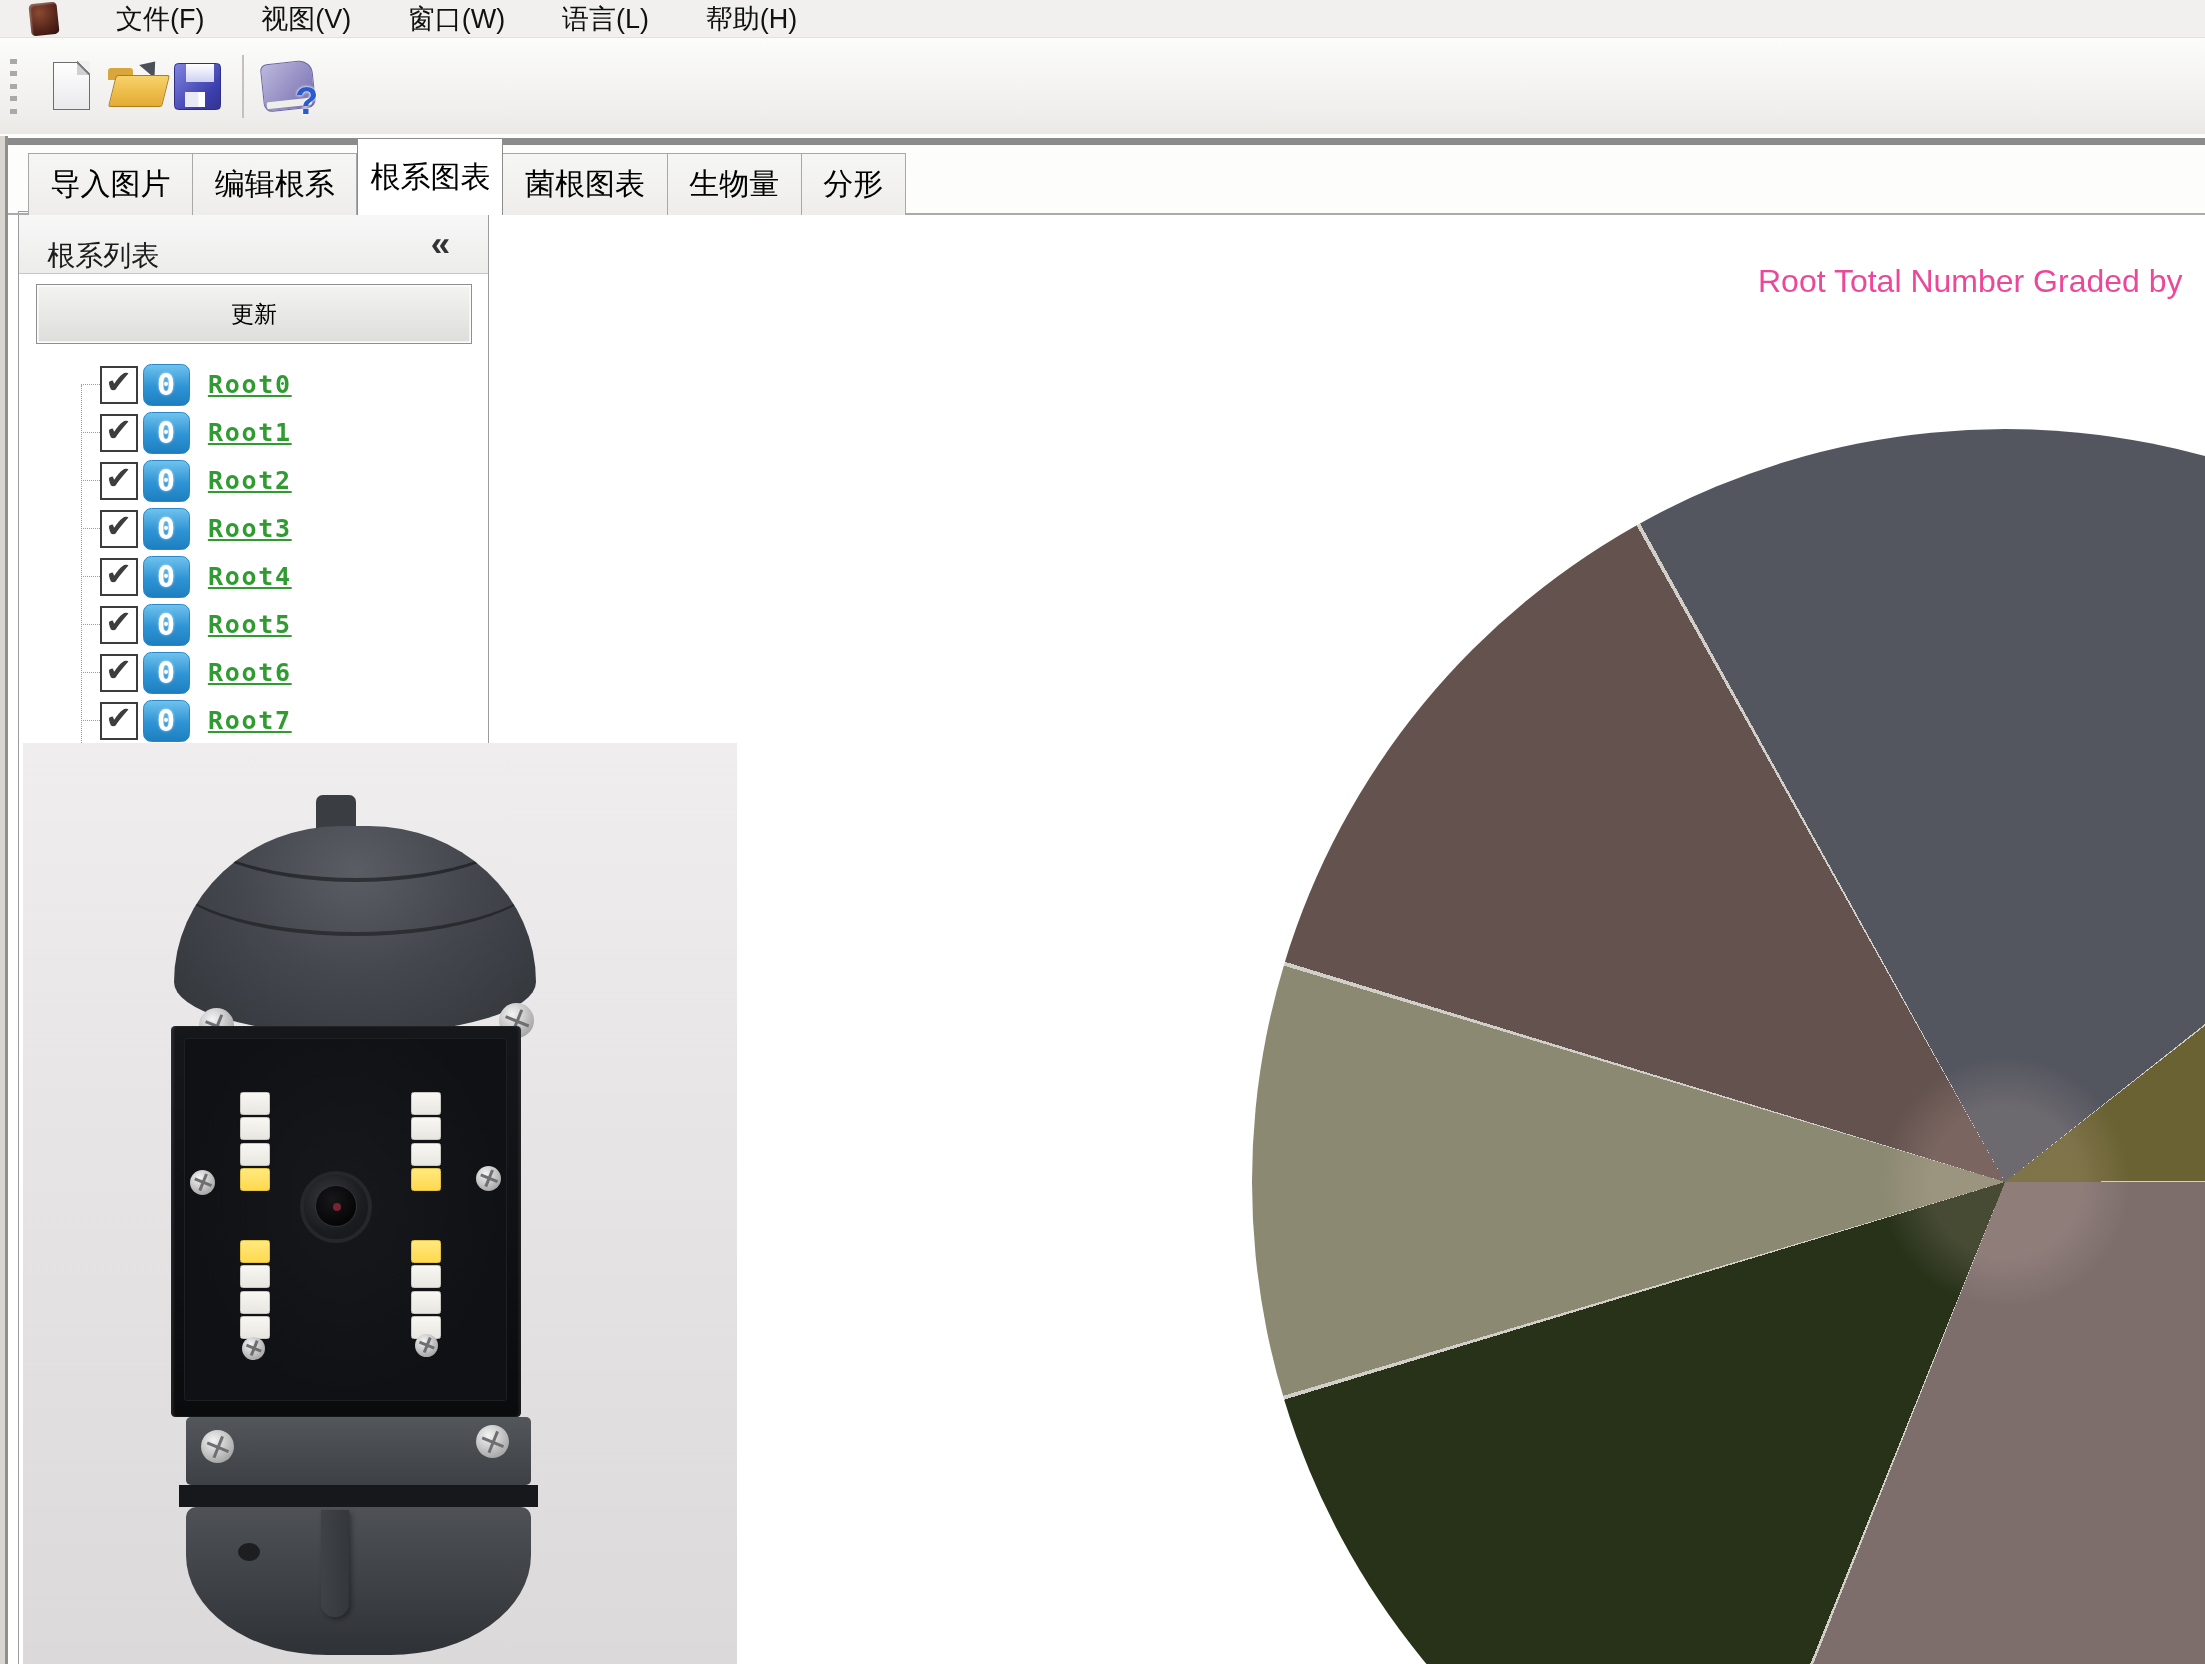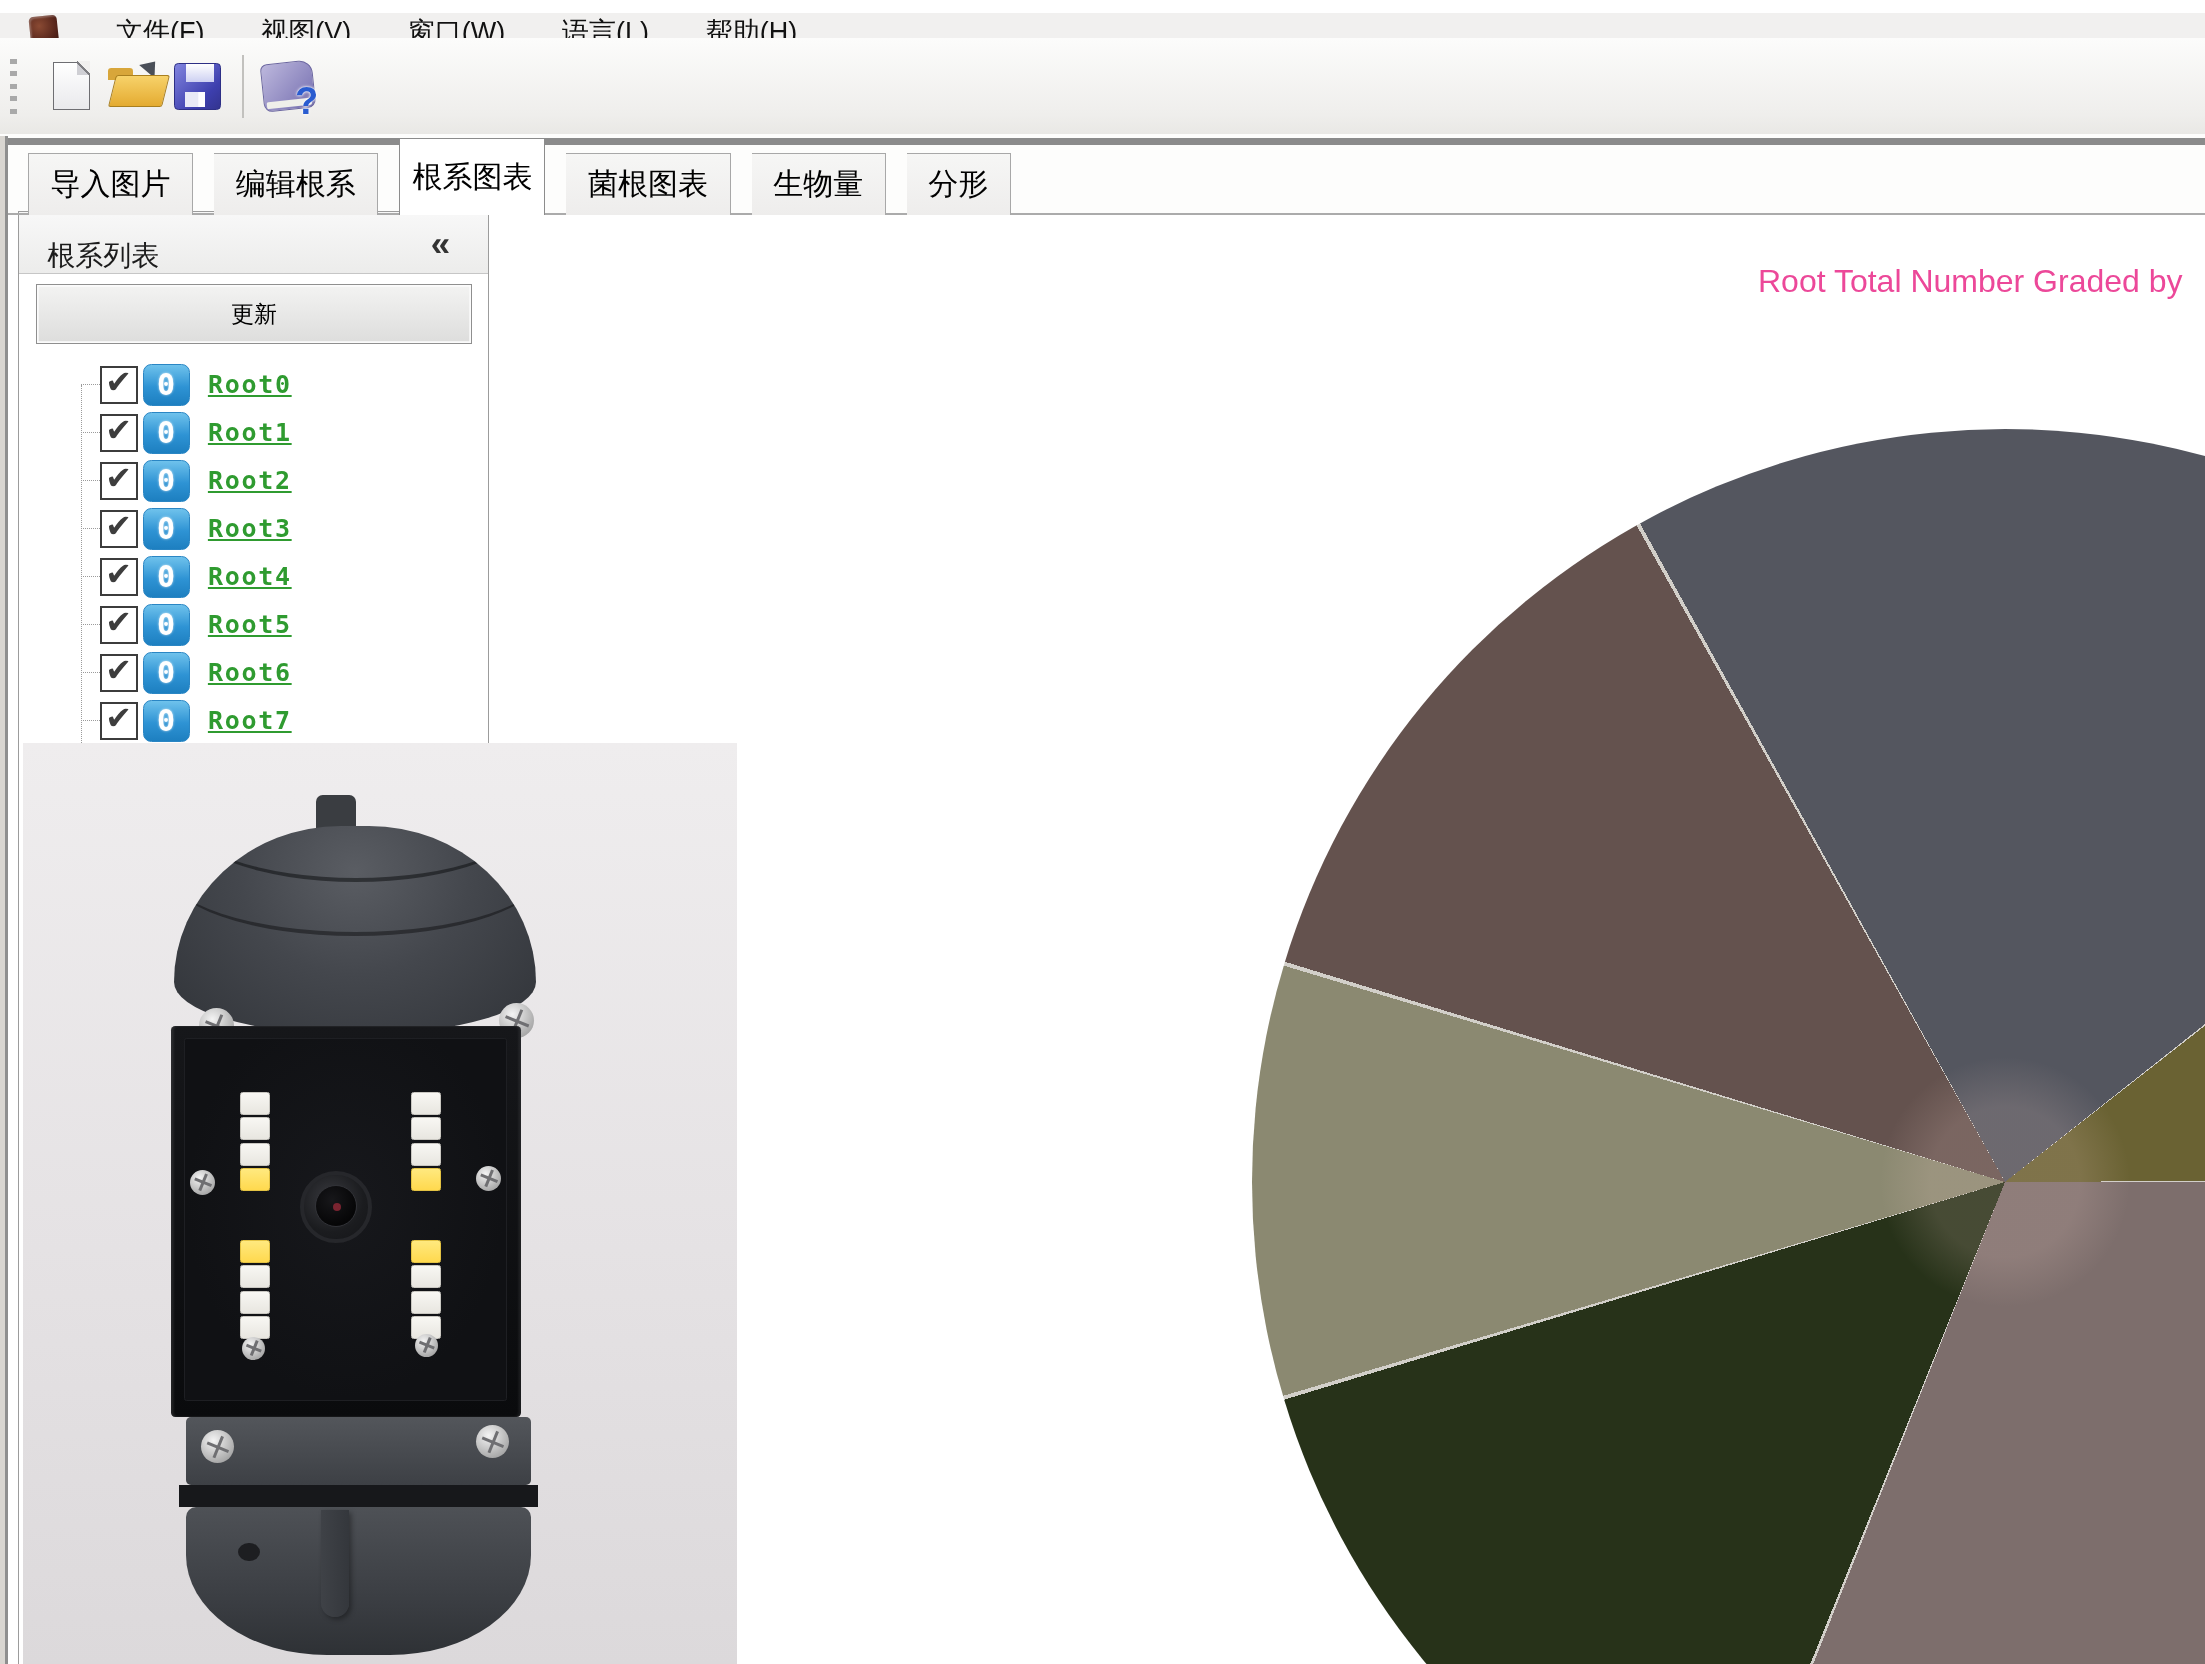--- a/index.html
+++ b/index.html
@@ -1,20 +1,20 @@
 <!DOCTYPE html>
 <html style="font-size:13.3px"><head>
 <meta charset="utf-8">
 <style>
   * { margin:0; padding:0; box-sizing:border-box; }
   html,body { width:2205px; height:1664px; overflow:hidden; background:#ffffff;
               font-family:"Liberation Sans", sans-serif; position:relative; }
 
   
-  .menubar { position:absolute; left:0; top:13px; width:2205px; height:38px;
+  .menubar { position:absolute; left:0; top:0; width:2205px; height:38px;
              background:#f1f0ef; border-bottom:0.8px solid #e2e1df;
              display:flex; align-items:center; }
   .appicon { width:28px; height:32px; margin-left:30px; margin-right:33px; border-radius:4.2px;
              background:radial-gradient(circle at 35% 30%, #8a4a33, #55241a 60%, #2f120c);
              transform:rotate(-6deg); box-shadow:inset 1.7px 1.7px 1.7px rgba(255,255,255,.25); }
   .menu-item { font-size:27px; color:#111; padding:0 25px; margin-right:6.7px; line-height:38px;
                white-space:nowrap; cursor:default; }
 
   
   .toolbar { position:absolute; left:0; top:38px; width:2205px; height:97px;
@@ -51,21 +51,21 @@
               border:1.7px solid #6b66a0; border-radius:6.7px 13.3px 8.3px 8.3px; }
   .icon-help::before { content:''; position:absolute; left:1.7px; bottom:1.7px; width:45px; height:7.5px;
               background:#efefea; border-radius:1.7px; }
   .qmark { position:absolute; right:1.7px; bottom:-3.3px; font-size:38px; font-weight:900;
            color:#2a5cd0; text-shadow:0 0 3.3px #ffffff, 0 0 1.7px #ffffff; }
 
   
   .tabstrip { position:absolute; left:0; top:134px; width:2205px; height:81px; background:#fdfdfc; }
   .strip-topline { position:absolute; left:8.3px; right:0; top:4.2px; height:6.7px; background:#8b8b8b; z-index:1; }
   .strip-bottomline { position:absolute; left:8.3px; right:0; bottom:0; height:1.7px; background:#ababab; z-index:1; }
-  .tabs { position:absolute; left:28px; top:0; display:flex; align-items:flex-end; height:81px; z-index:2;gap:21px; }
+  .tabs { position:absolute; left:28px; top:0; display:flex; align-items:flex-end; height:81px; z-index:2; }
   .tab { height:62px; margin-top:18.3px; padding:0 21.6px; background:linear-gradient(180deg,#f6f6f5,#eeedec);
          border:1.7px solid #a8a8a8; border-bottom:none; font-size:30px; color:#000;
          display:flex; align-items:center; white-space:nowrap; }
   .tab + .tab { border-left:none; }
   .tab.active { position:relative; z-index:3; height:77px; margin-top:0; background:#ffffff;
          border:1.7px solid #8c8c8c; border-bottom:none; padding:0 12px; }
 
   
   .frame-left { position:absolute; left:0; top:136px; width:7.5px; bottom:0;
                 background:#d9d6d1; border-right:3.3px solid #8f8f8f; }

